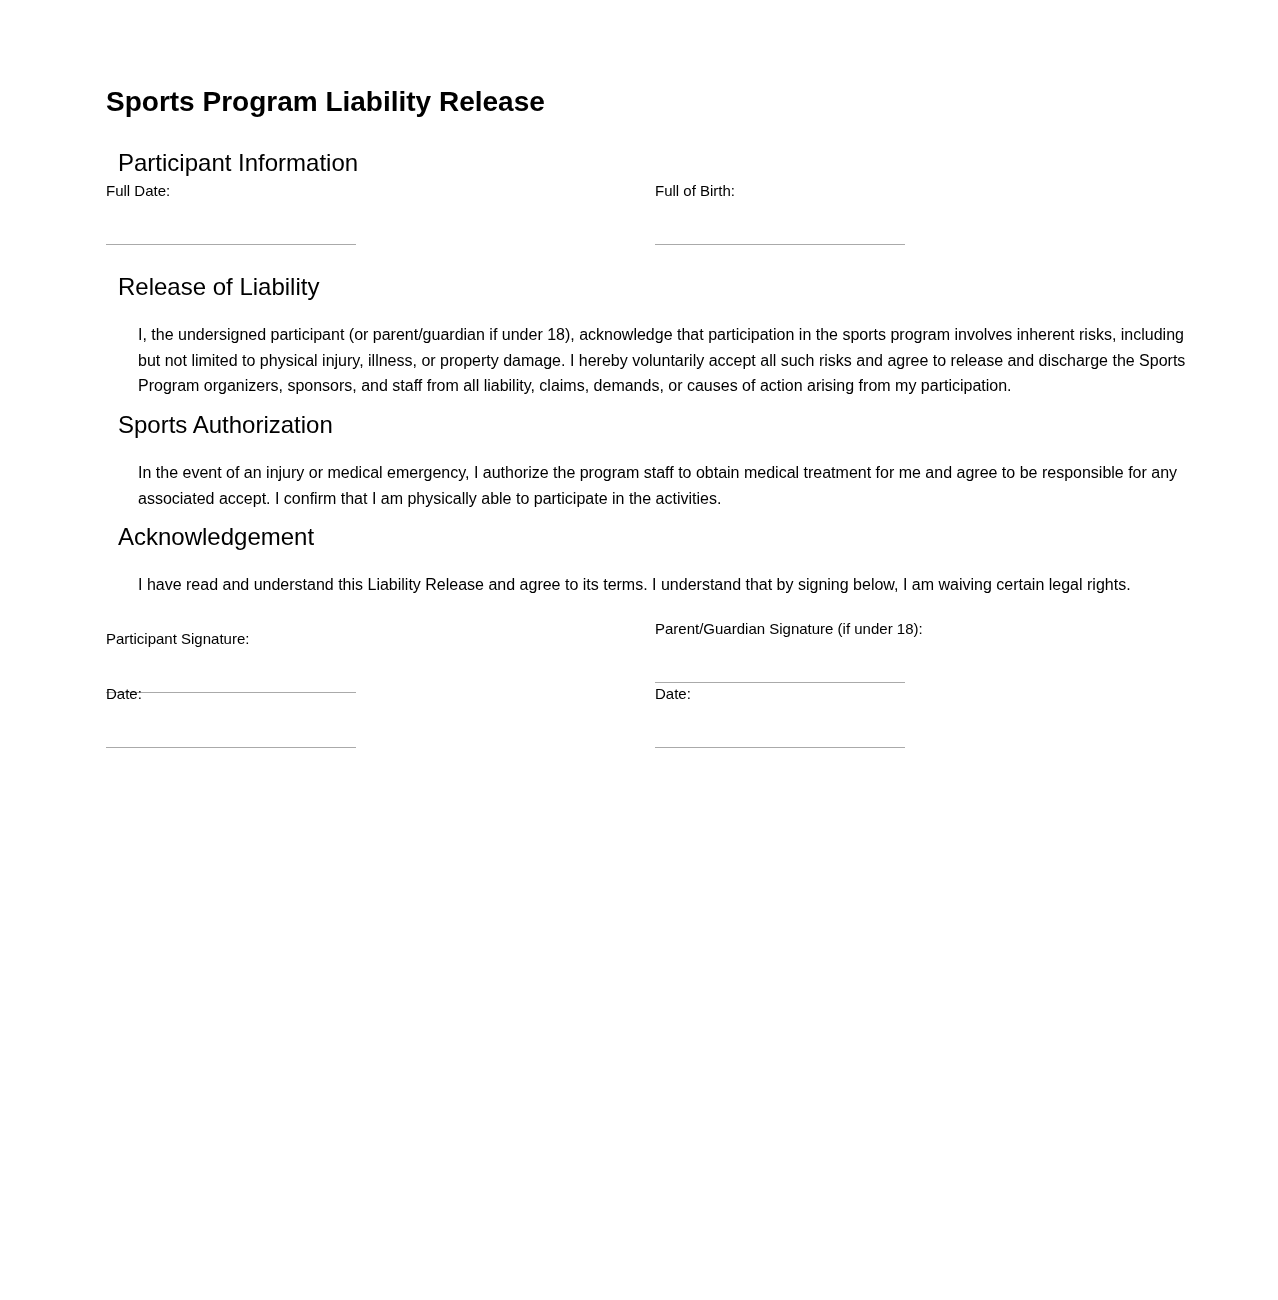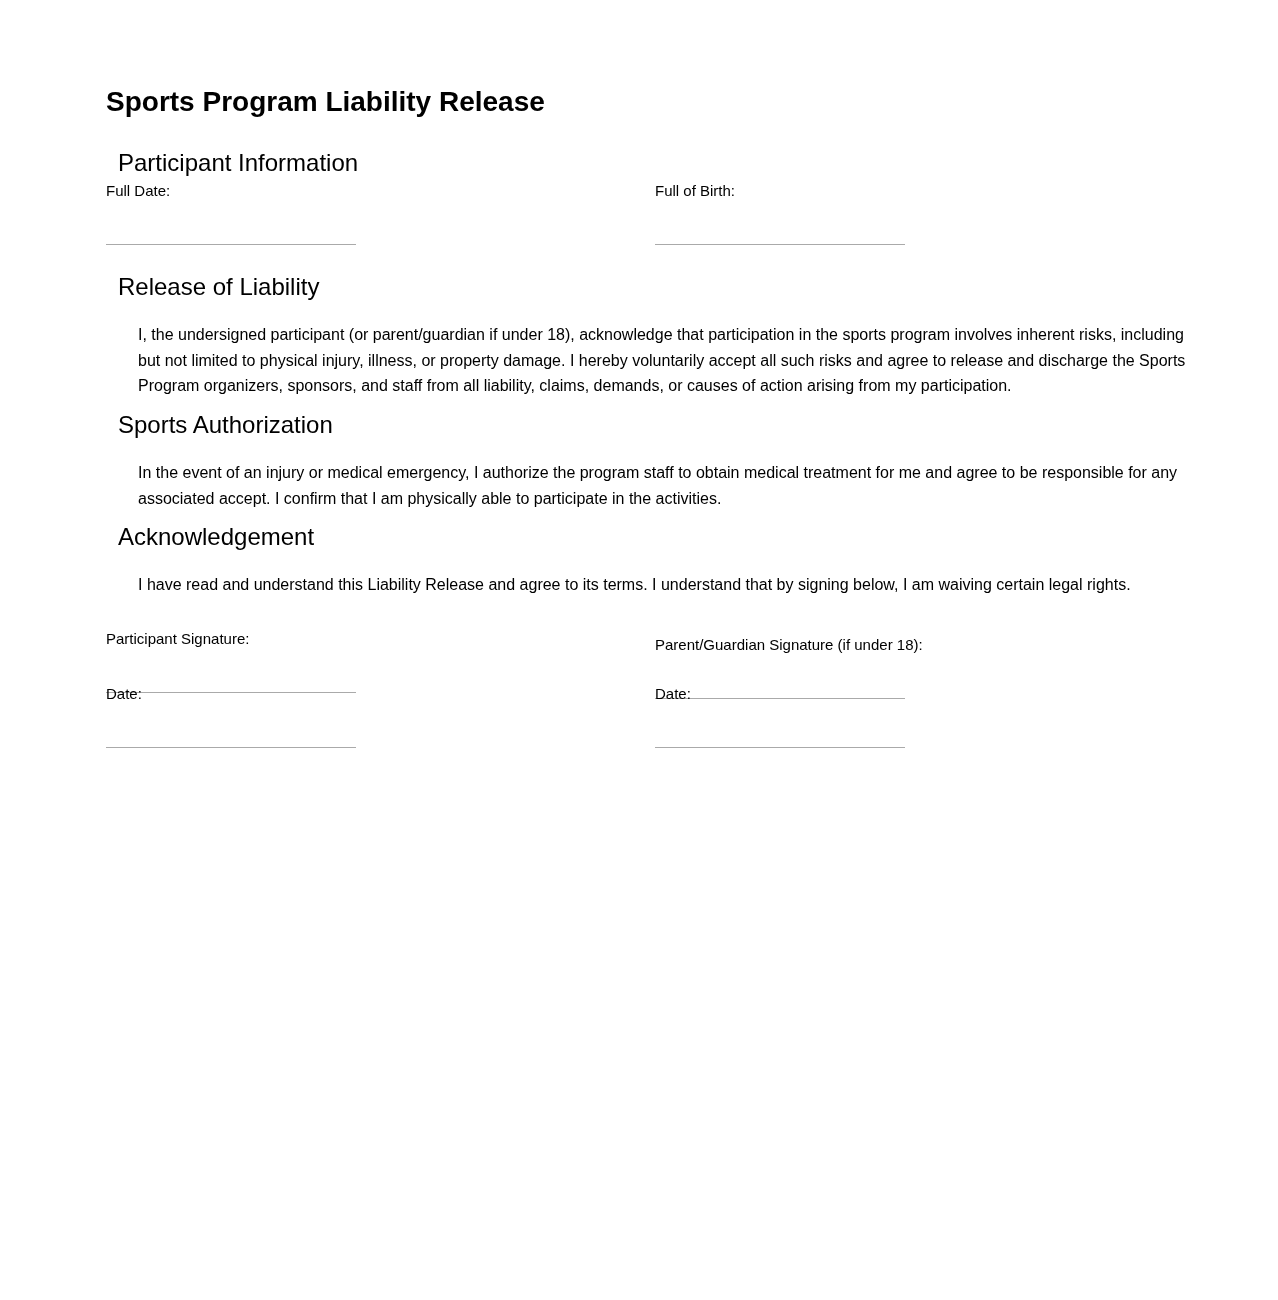--- a/index.html
+++ b/index.html
@@ -60,21 +60,21 @@
   <p class="para" style="top:444px;">In the event of an injury or medical emergency, I authorize the program staff to obtain medical treatment for me and agree to be responsible for any associated accept. I confirm that I am physically able to participate in the activities.</p>
 
   <h2 class="section-title" style="top:526px;">Acknowledgement</h2>
   <p class="para" style="top:556px;">I have read and understand this Liability Release and agree to its terms. I understand that by signing below, I am waiving certain legal rights.</p>
 
   <div class="field col-left" style="top:622px;margin-top:8px;">
     <label>Participant Signature:</label>
     <input type="text" value="" style="">
   </div>
 
-  <div class="field col-right" style="top:636px;">
+  <div class="field col-right" style="top:620px;">
     <label>Parent/Guardian Signature (if under 18):</label>
     <input type="text" style="width: 250px;" value="">
   </div>
 
   <div class="field col-left" style="top:685px;">
     <label>Date:</label>
     <input type="text" value="" style="">
   </div>
 
   <div class="field col-right" style="top:685px;">

